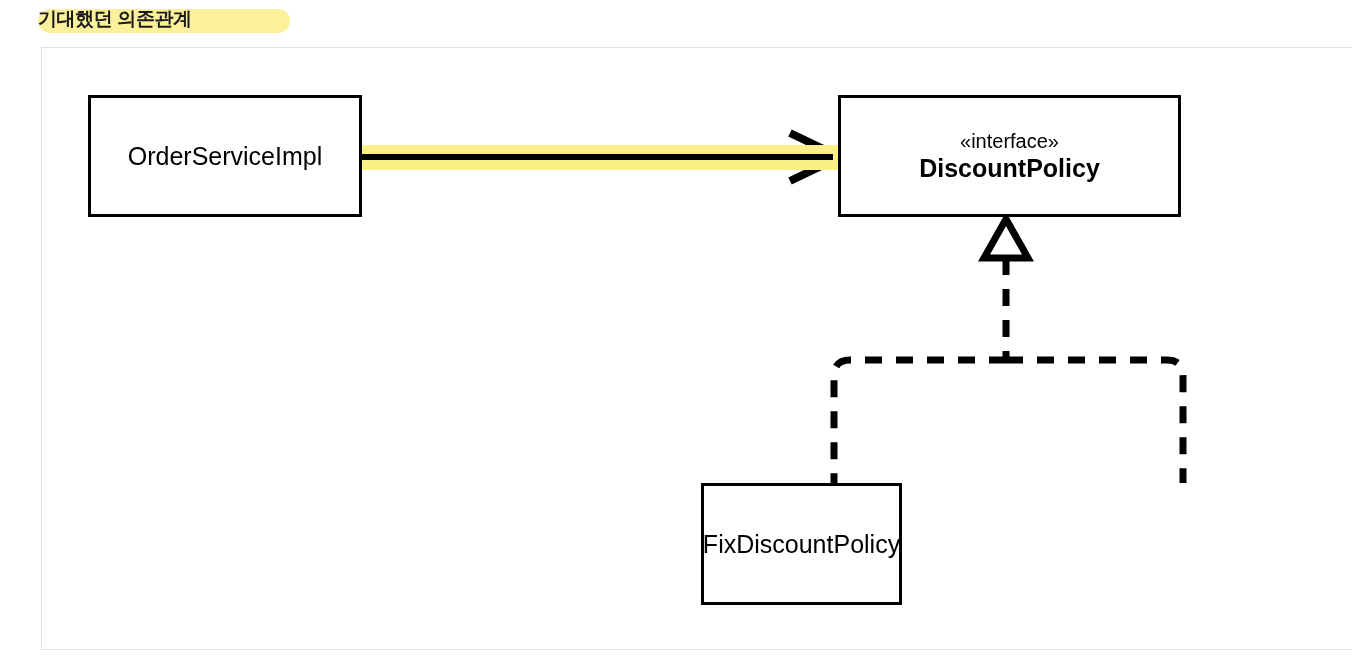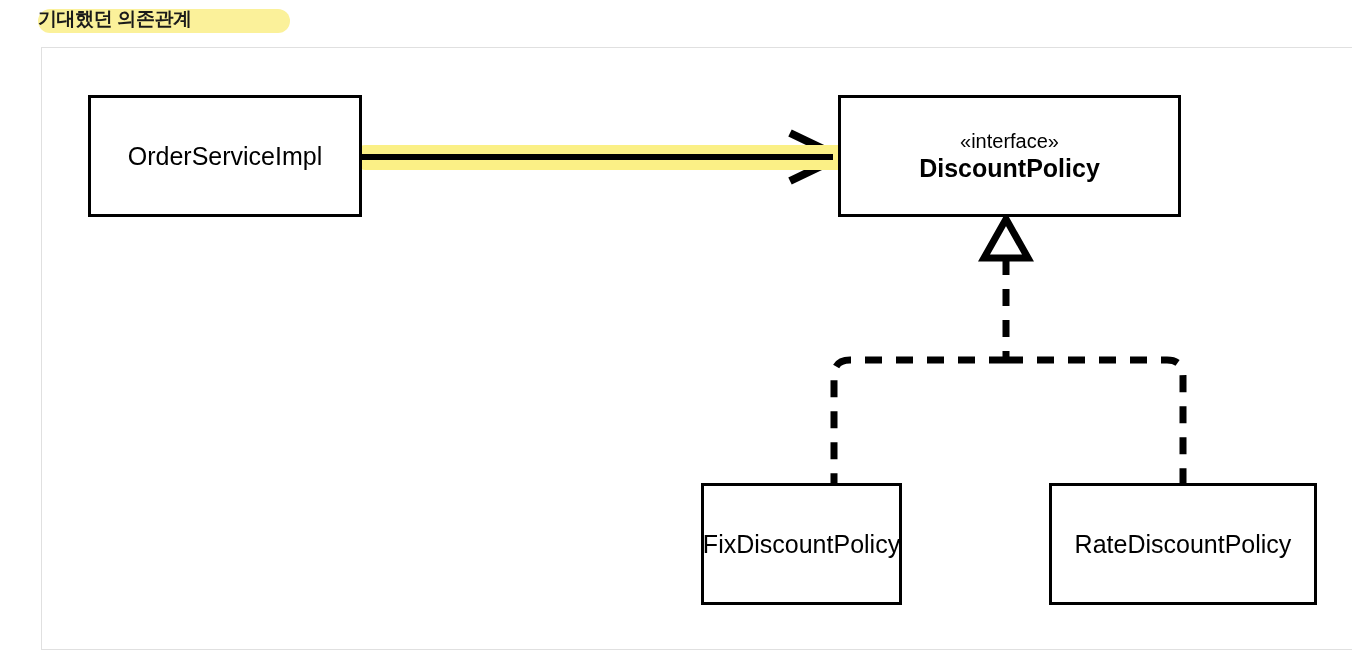--- a/index.html
+++ b/index.html
@@ -181,17 +181,14 @@
 
   <div class="uml-box" id="box-discount-policy">
     <div class="uml-stereotype">«interface»</div>
     <div class="uml-name-bold">DiscountPolicy</div>
   </div>
 
   <div class="uml-box" id="box-fix-discount">
     <div class="uml-name">FixDiscountPolicy</div>
   </div>
 
-  <div class="uml-box" id="box-rate-discount">
-    <div class="uml-name">RateDiscountPolicy</div>
-  </div>
 
 </div>
 
 </body></html>

